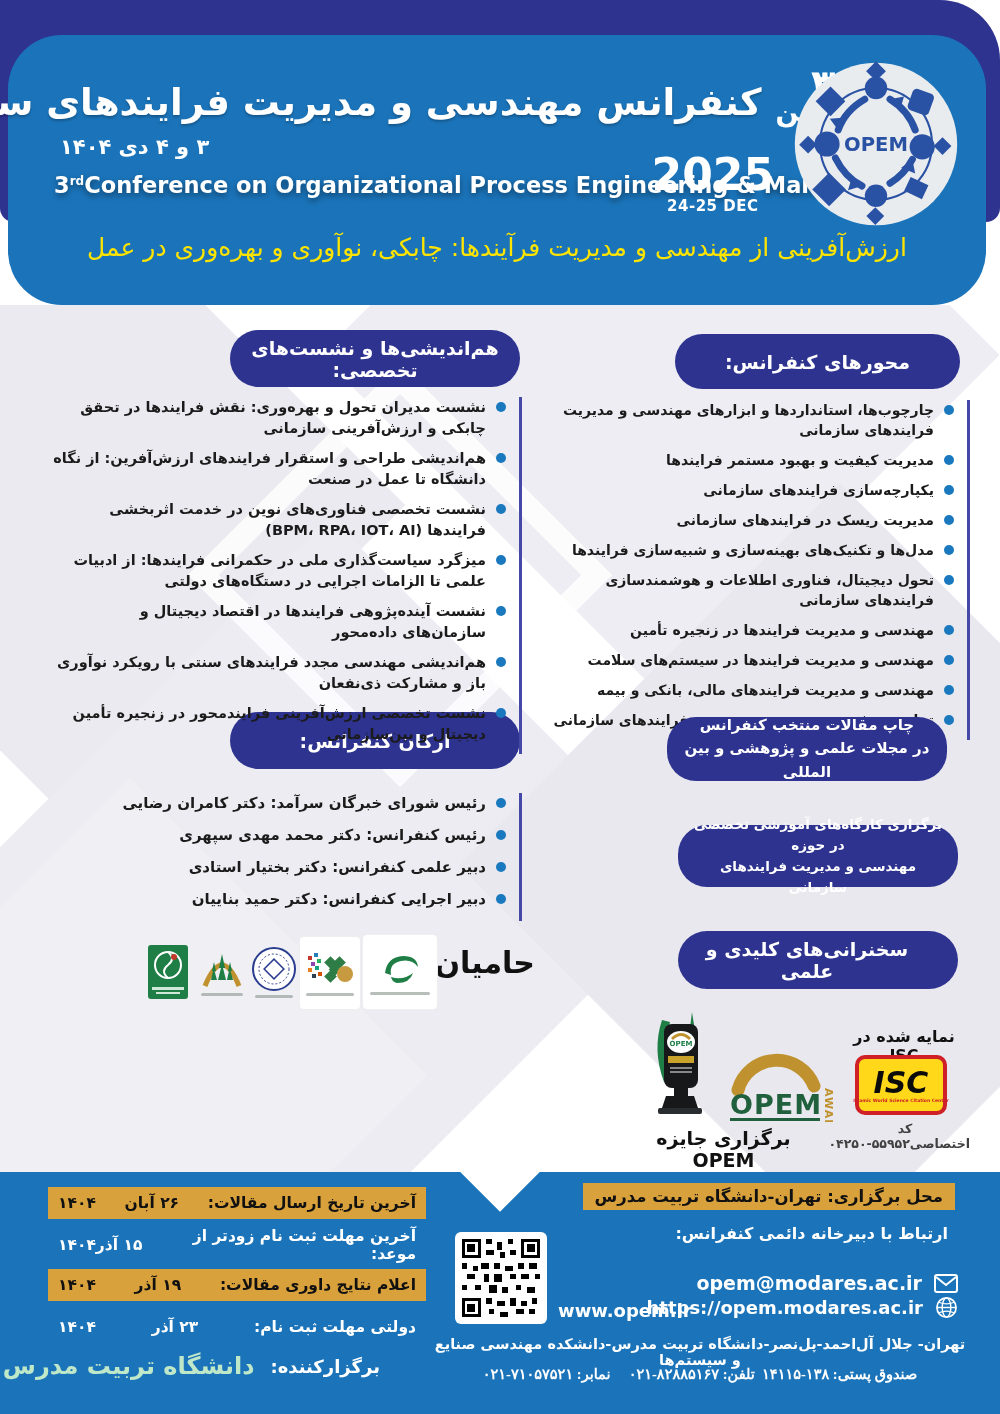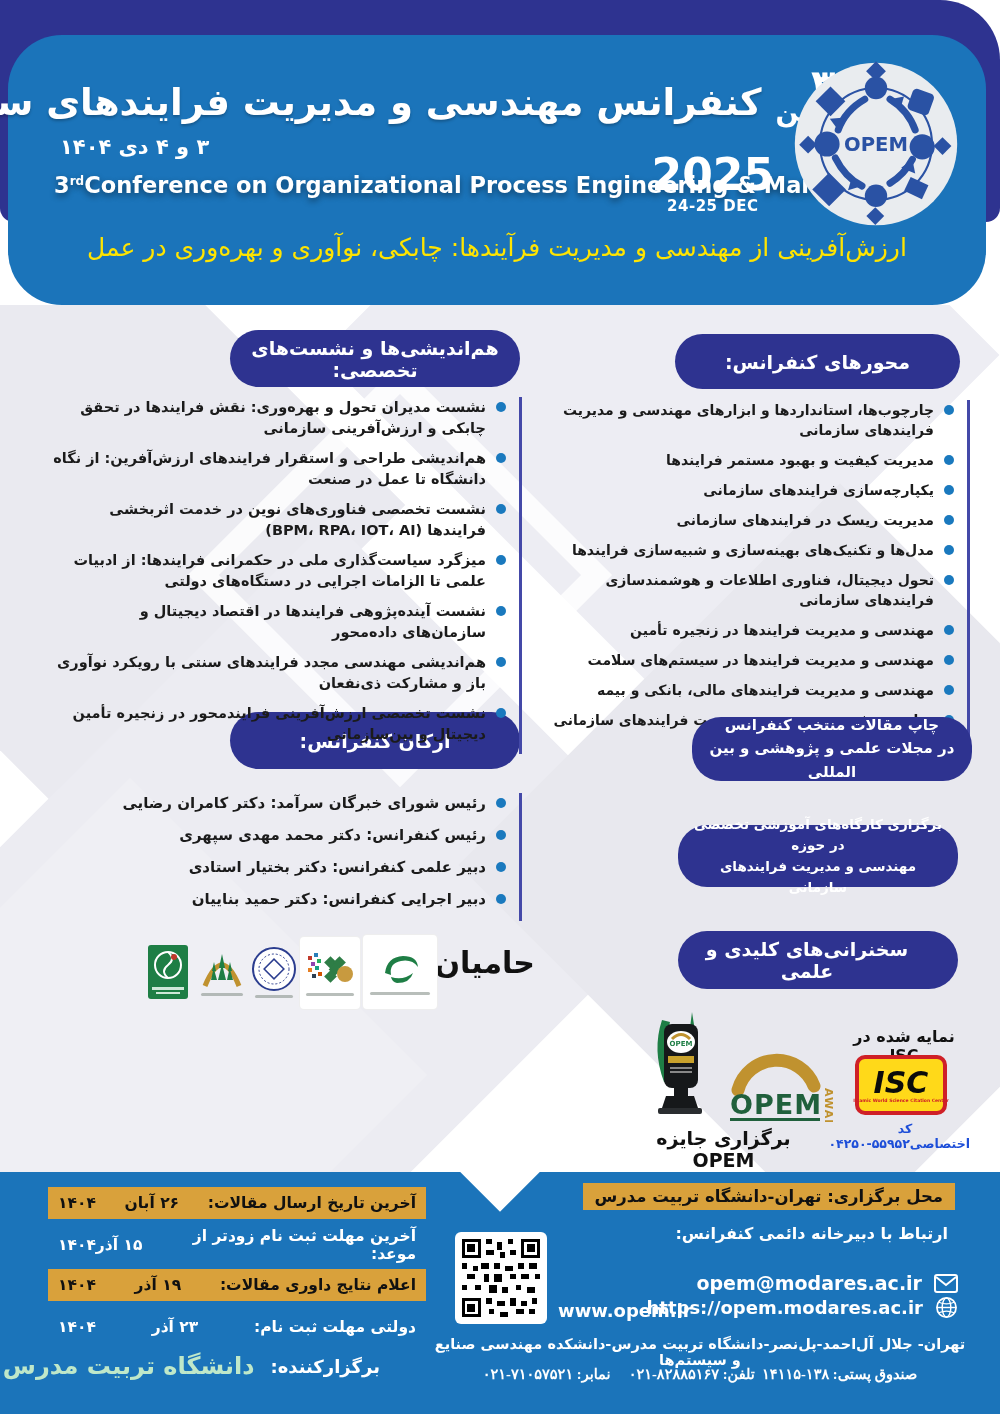--- a/index.html
+++ b/index.html
@@ -70,21 +70,21 @@
   
   .award-caption { position:absolute; top:822px; left:631px; width:185px; text-align:center; font-size:19px; font-weight:bold; color:#111; direction:rtl; z-index:3; }
   .isc-note { position:absolute; top:722px; left:848px; width:112px; text-align:center; font-size:16px; font-weight:bold; color:#111; direction:rtl; z-index:3; }
   .isc-box {
     position:absolute; top:750px; left:855px; width:92px; height:60px; z-index:3;
     background:#ffd919; border:4px solid #cf2027; border-radius:10px;
     display:flex; flex-direction:column; align-items:center; justify-content:center;
   }
   .isc-box .isc-txt { font-size:30px; font-weight:bold; font-style:italic; color:#0b0b0b; line-height:1; }
   .isc-box .isc-sub { font-size:4.5px; color:#cf2027; font-weight:bold; white-space:nowrap; }
-  .isc-code { position:absolute; top:816px; left:840px; width:130px; text-align:center; font-size:12.5px; font-weight:bold; color:#1d4ed8; direction:rtl; z-index:3; }
+  .isc-code { position:absolute; top:816px; left:840px; width:130px; text-align:center; font-size:12.5px; font-weight:bold; color:#404040; direction:rtl; z-index:3; }
   
   .footer { position:absolute; top:1172px; left:0; width:1000px; height:242px; background:#1b74ba; color:#fff; z-index:4; }
   .f-tri { position:absolute; top:-52px; left:462px; width:76px; height:76px; background:#fff; transform:rotate(45deg); }
   .dl-row { position:absolute; left:48px; width:378px; height:32px; display:flex; align-items:center; justify-content:space-between; direction:rtl; padding:0 10px; font-size:15.5px; font-weight:bold; }
   .dl-gold { background:#d9a13b; color:#111; }
   .dl-plain { color:#fff; }
   .qr { position:absolute; top:60px; left:455px; width:92px; height:92px; background:#fff; border-radius:6px; padding:7px; }
   .url1 { position:absolute; top:128px; left:558px; font-size:18px; font-weight:bold; color:#fff; }
   .venue-chip { position:absolute; top:11px; right:45px; background:#d9a13b; color:#111; font-size:16.5px; font-weight:bold; padding:4px 12px; direction:rtl; }
   .contact-line { position:absolute; top:52px; right:52px; font-size:16px; font-weight:bold; direction:rtl; }
@@ -251,21 +251,21 @@
     <li class="li">
         <span class="dot"></span>
         <span>دبیر علمی کنفرانس: دکتر بختیار استادی</span>
       </li>
     <li class="li">
         <span class="dot"></span>
         <span>دبیر اجرایی کنفرانس: دکتر حمید بناییان</span>
       </li>
   </ul>
 
-  <div class="pill badge2" style="top:412px; right:28px; width:280px; height:64px;">
+  <div class="pill badge2" style="top:412px; right:53px; width:280px; height:64px;">
     <span>چاپ مقالات منتخب کنفرانس</span>
     <span>در مجلات علمی و پژوهشی و بین المللی</span>
   </div>
   <div class="pill badge2" style="top:520px; right:42px; width:280px; height:62px; font-size:13.5px;">
     <span>برگزاری کارگاه‌های آموزشی تخصصی در حوزه</span>
     <span>مهندسی و مدیریت  فرایندهای سازمانی</span>
   </div>
   <div class="pill" style="top:626px; right:42px; width:280px; height:58px; font-size:19px; justify-content:flex-start; padding-right:22px;">سخنرانی‌های کلیدی و علمی</div>
 
   <div class="sponsors-label">حامیان:</div>

